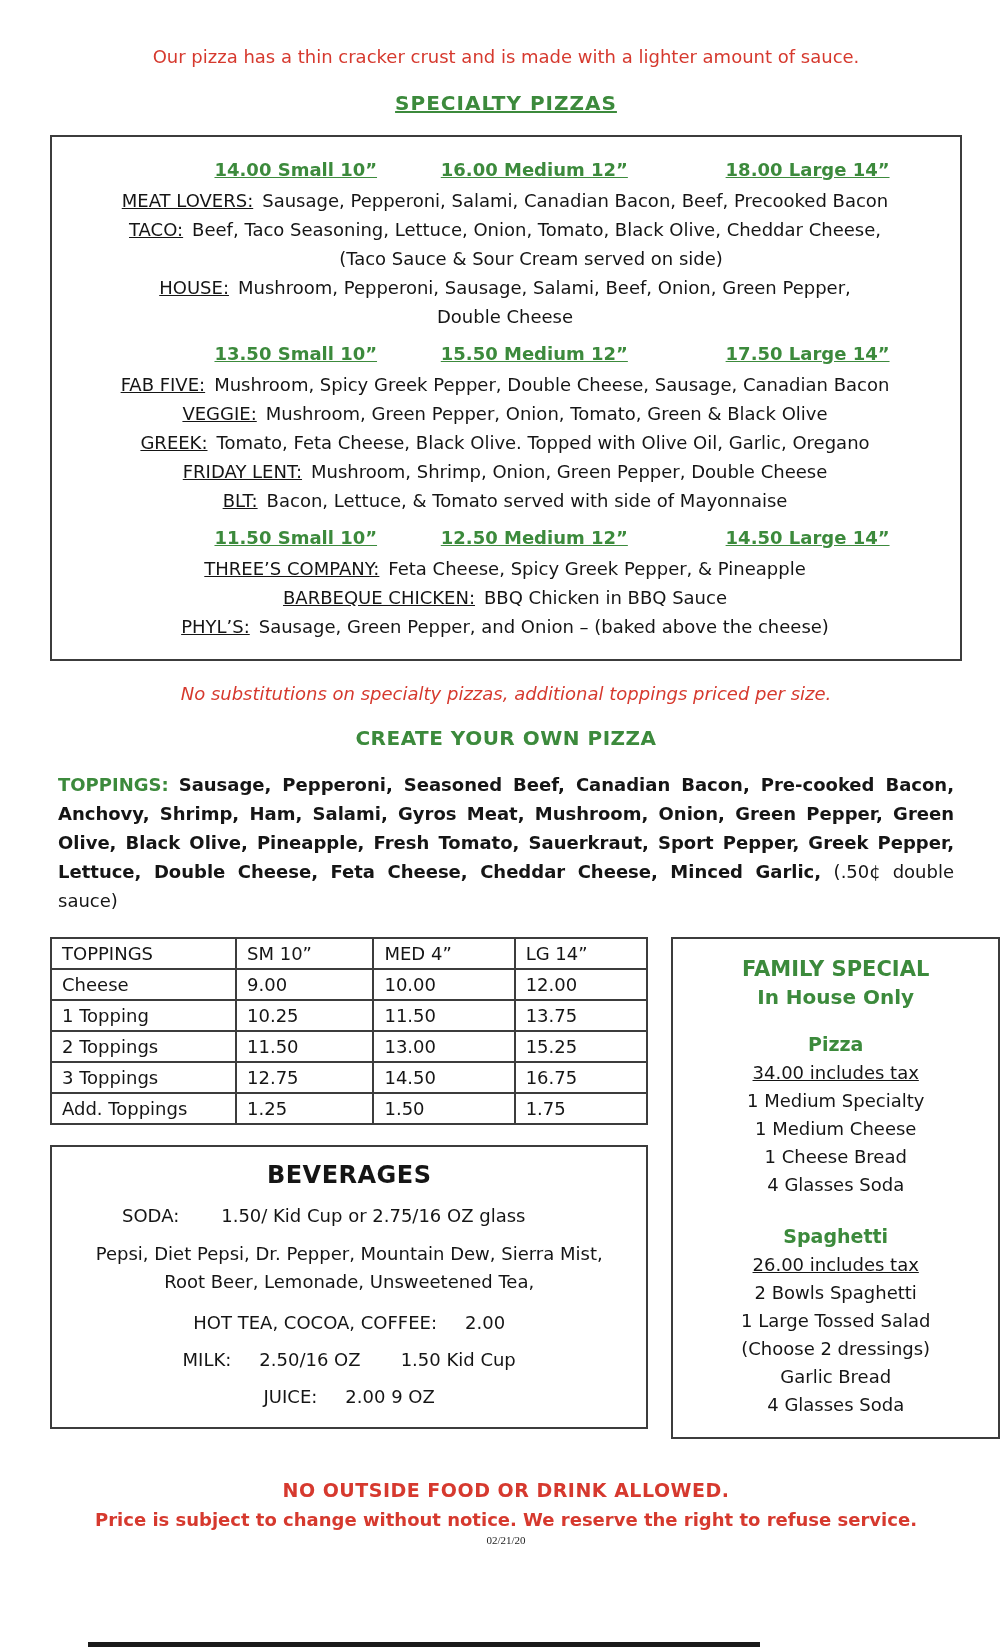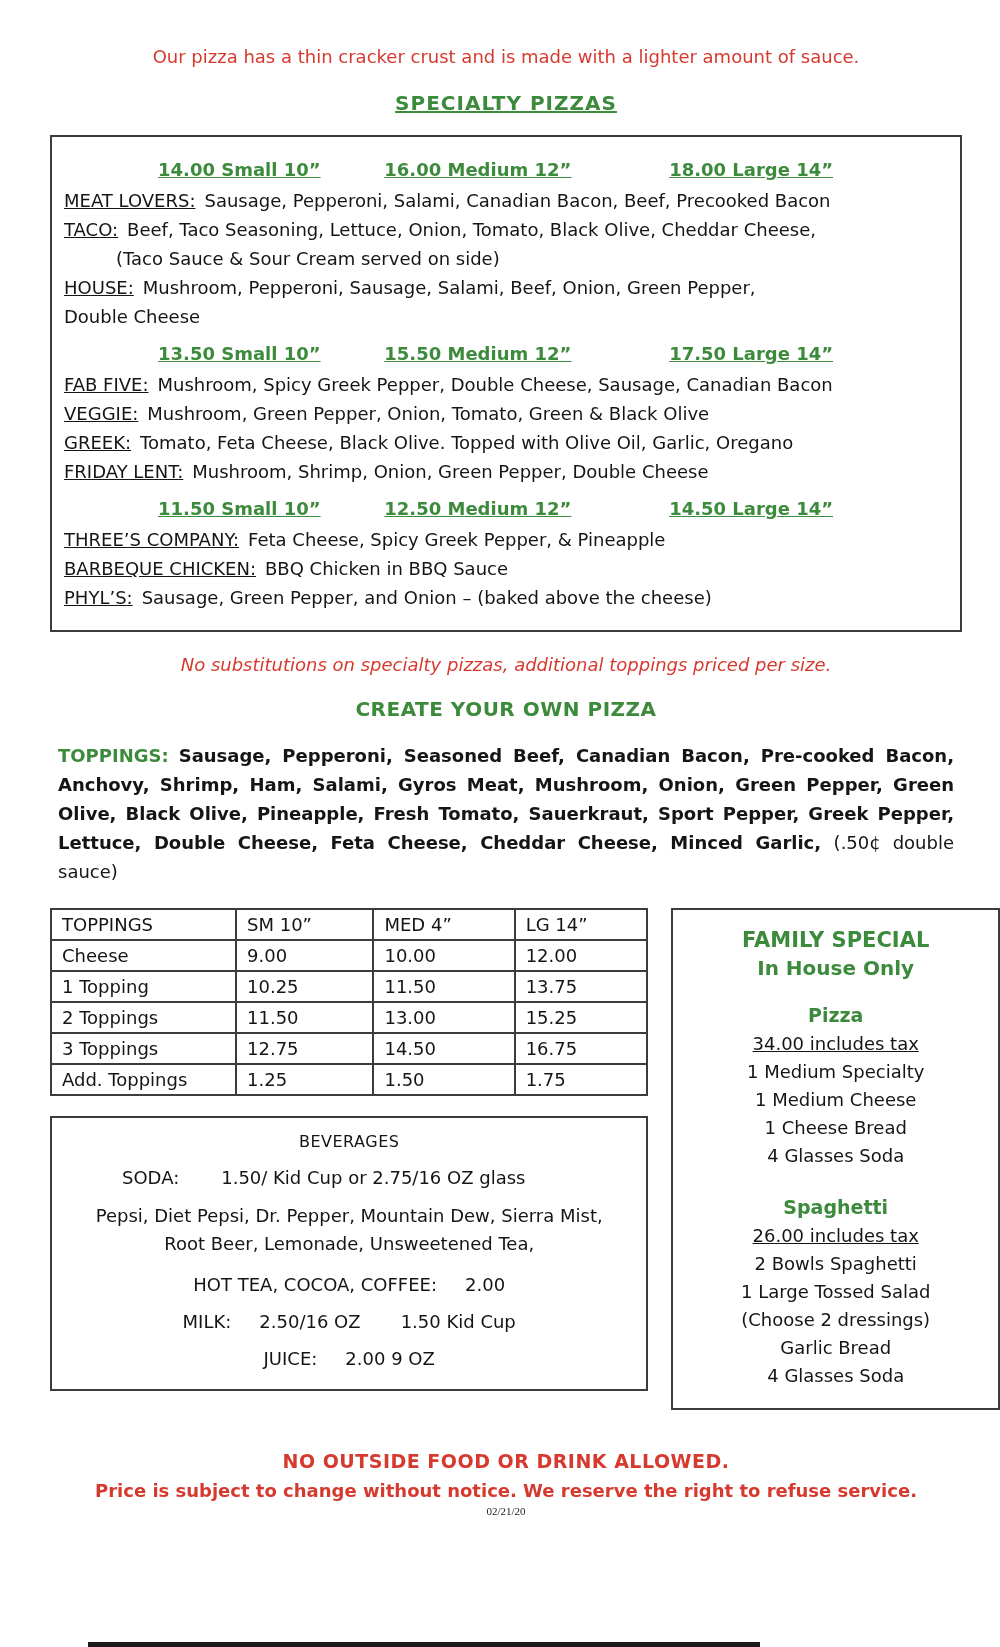--- a/index.html
+++ b/index.html
@@ -16,21 +16,21 @@
 
   .intro { padding-top:46px; font-size:18px; }
   .section-title {
     margin-top:24px; font-size:20px; font-weight:bold; letter-spacing:1px;
   }
   .title-underline { text-decoration:underline; }
 
   .box { border:2px solid #3c3c3c; background:#fff; }
 
   .specialty {
-    margin:20px 38px 0 38px; padding:10px 14px 18px 12px; font-size:18px;
+    margin:20px 38px 0 38px; padding:10px 14px 18px 12px; font-size:18px;text-align:center;
   }
   .price-row { margin:12px 0 6px 0; padding-left:94px; }
   .price-row .price {
     color:#3c8a3c; font-weight:bold; text-decoration:underline; font-size:18px;
   }
   .price-row .price + .price { margin-left:58px; }
   .price-row .price + .price + .price { margin-left:92px; }
   .item { line-height:29px; font-size:18px; }
   .item .nm { text-decoration:underline; }
   .item .ds { margin-left:9px; }
@@ -52,21 +52,21 @@
   .col-right { width:348px; margin-left:23px; }
 
   table.price-table { border-collapse:collapse; width:100%; font-size:18px; }
   table.price-table th, table.price-table td {
     border:2px solid #3c3c3c; text-align:left; font-weight:normal;
     padding:3px 10px; height:31px;
   }
   table.price-table th:first-child, table.price-table td:first-child { width:185px; }
 
   .beverages { margin-top:20px; padding:14px 14px 20px 14px; font-size:18px; }
-  .bev-title { font-size:16px; font-weight:normal; letter-spacing:0.5px; }
+  .bev-title { font-size:24px; font-weight:bold; letter-spacing:0.5px; }
   .soda-line { margin-top:16px; padding-left:56px; }
   .soda-line .val { margin-left:42px; }
   .bev-brands { margin-top:14px; line-height:28px; padding:0 26px; }
   .bev-row { margin-top:16px; }
   .bev-row .g1 { margin-left:28px; }
   .bev-row .g2 { margin-left:40px; }
 
   .family { padding:18px 8px 18px 8px; text-align:center; font-size:18px; min-height:497px; }
   .fs-title { font-size:21px; font-weight:bold; }
   .fs-sub { font-size:20px; font-weight:bold; margin-top:4px; }
@@ -121,20 +121,23 @@
     </p>
     <p class="item">
       <span class="nm">VEGGIE:</span><span class="ds">Mushroom, Green Pepper, Onion, Tomato, Green &amp; Black Olive</span>
     </p>
     <p class="item">
       <span class="nm">GREEK:</span><span class="ds">Tomato, Feta Cheese, Black Olive.  Topped with Olive Oil, Garlic, Oregano</span>
     </p>
     <p class="item">
       <span class="nm">FRIDAY LENT:</span><span class="ds">Mushroom, Shrimp, Onion, Green Pepper, Double Cheese</span>
     </p>
+    <p class="item">
+      <span class="nm">BLT:</span><span class="ds">Bacon, Lettuce, &amp; Tomato served with side of Mayonnaise</span>
+    </p>
 
     <div class="price-row">
       <span class="price">11.50 Small 10”</span>
       <span class="price">12.50 Medium 12”</span>
       <span class="price">14.50 Large 14”</span>
     </div>
     <p class="item">
       <span class="nm">THREE’S COMPANY:</span><span class="ds">Feta Cheese, Spicy Greek Pepper, &amp; Pineapple</span>
     </p>
     <p class="item">

